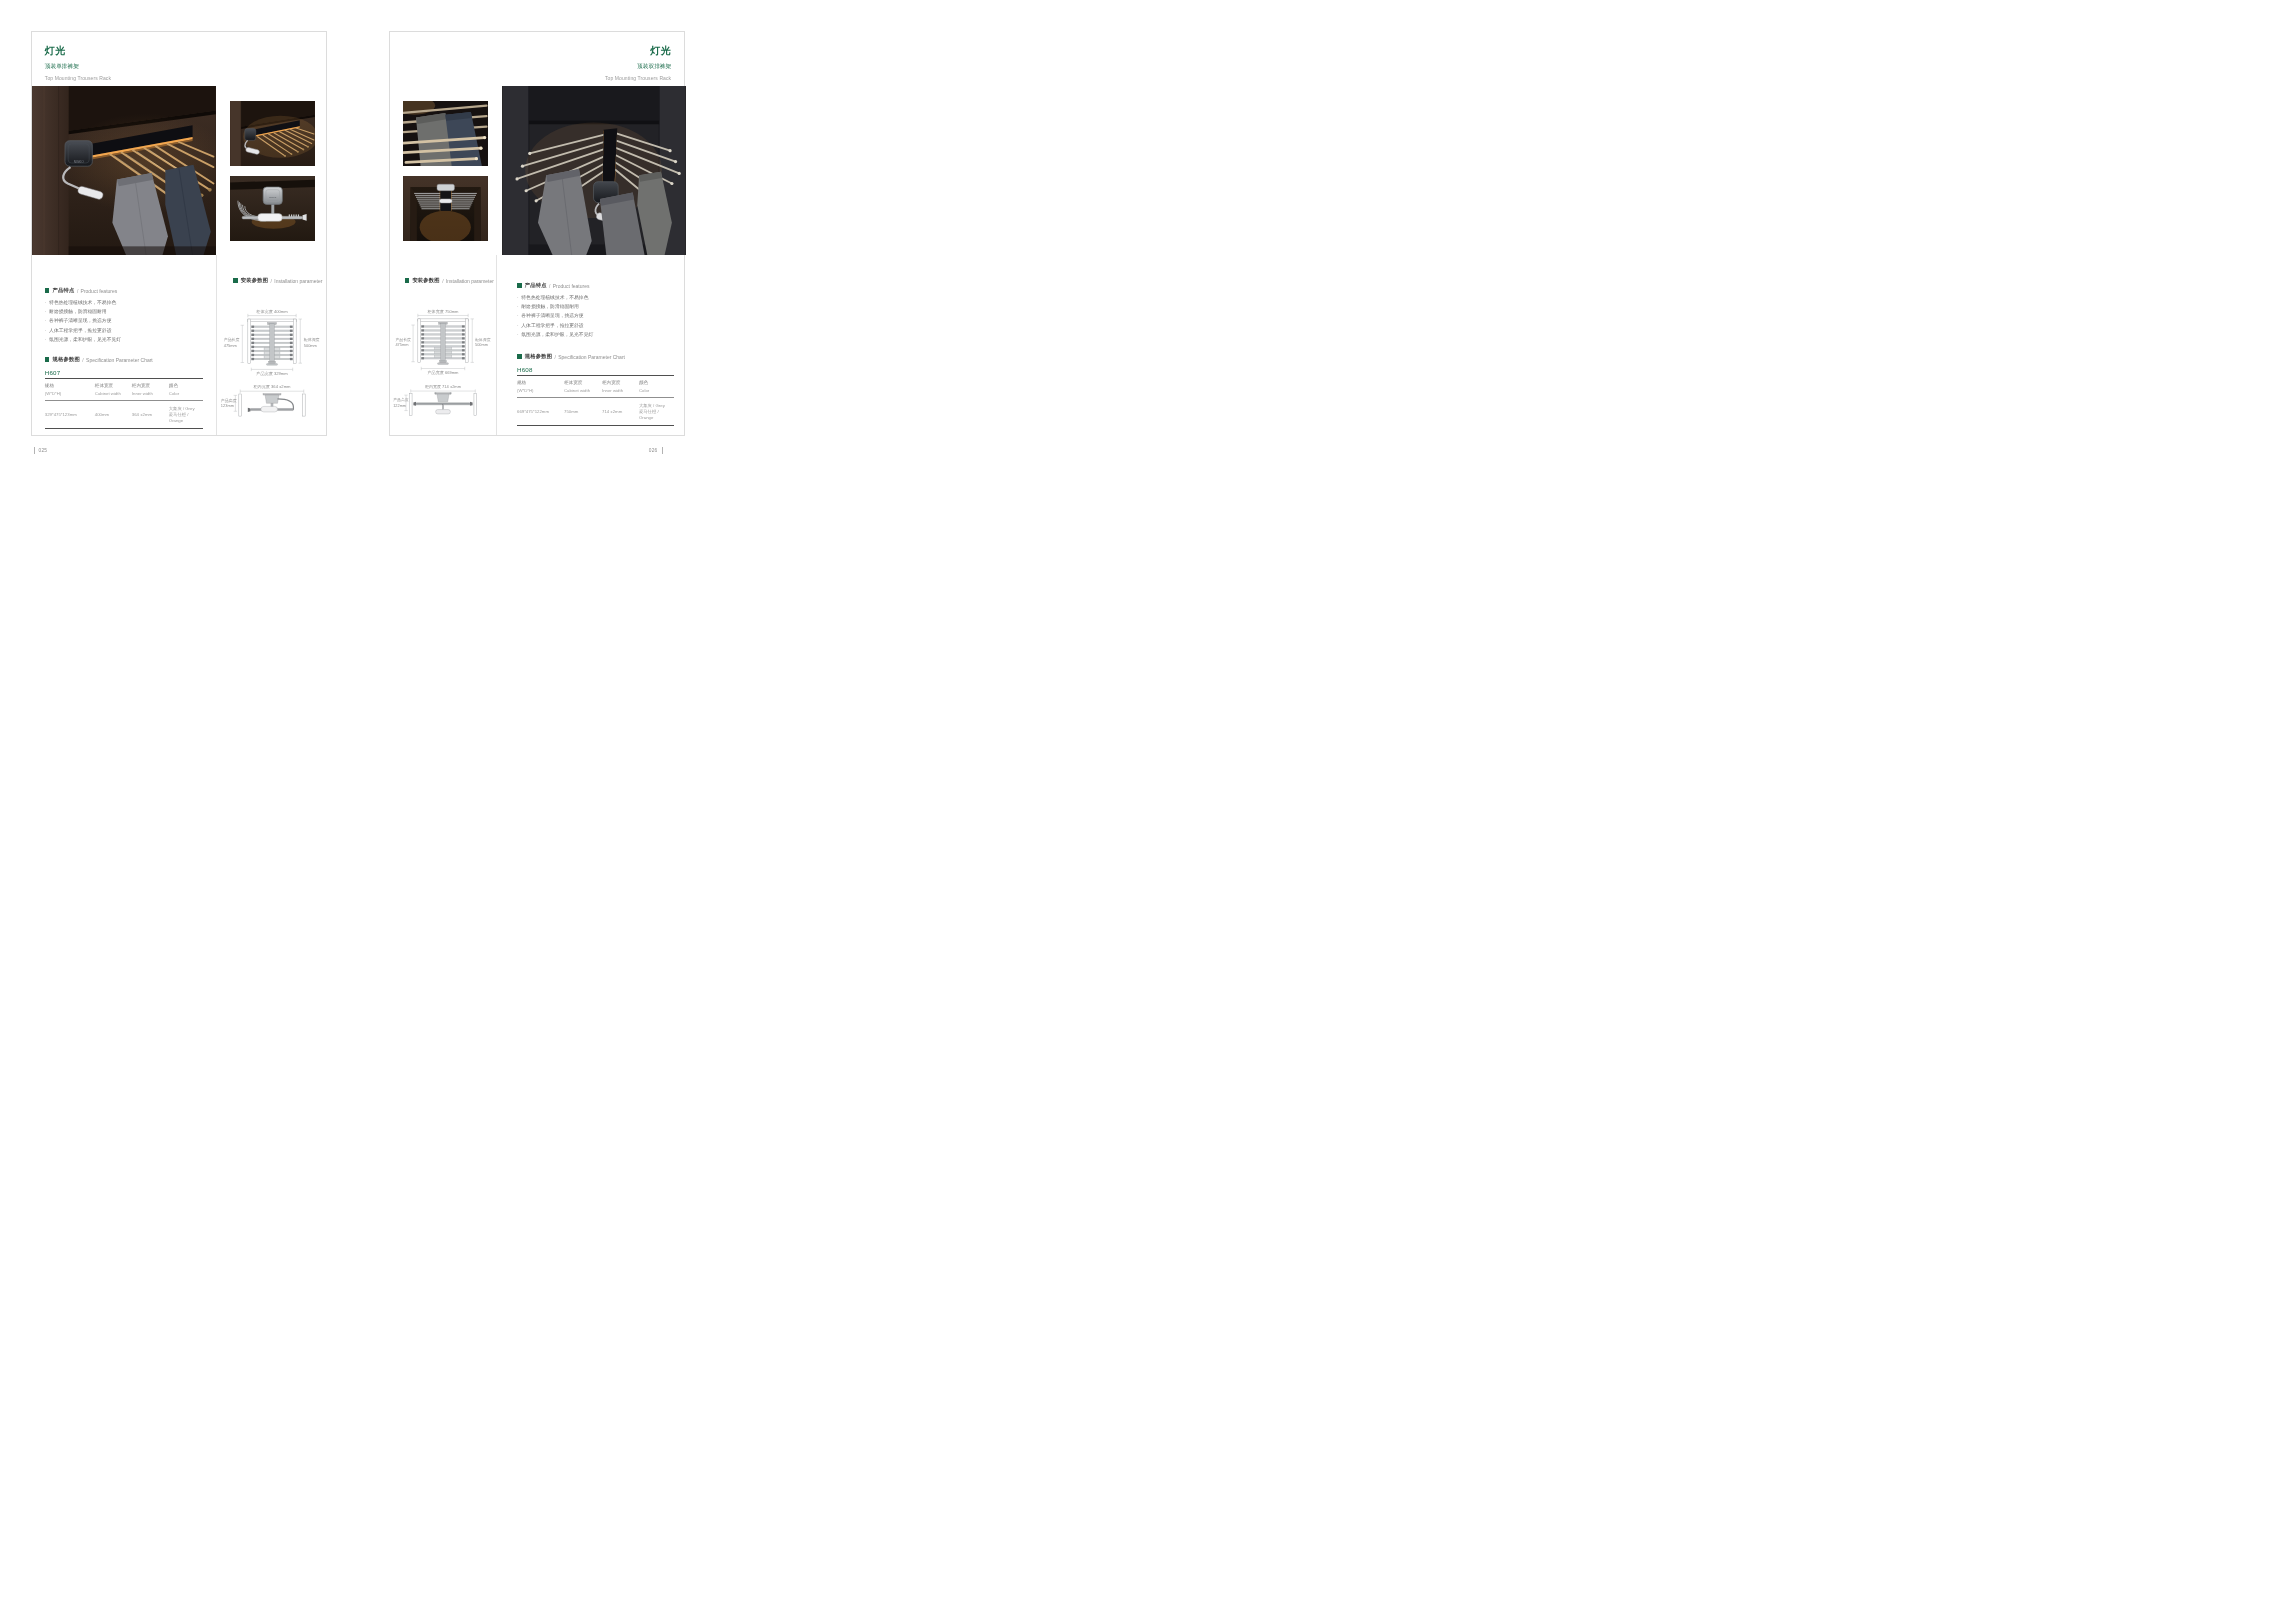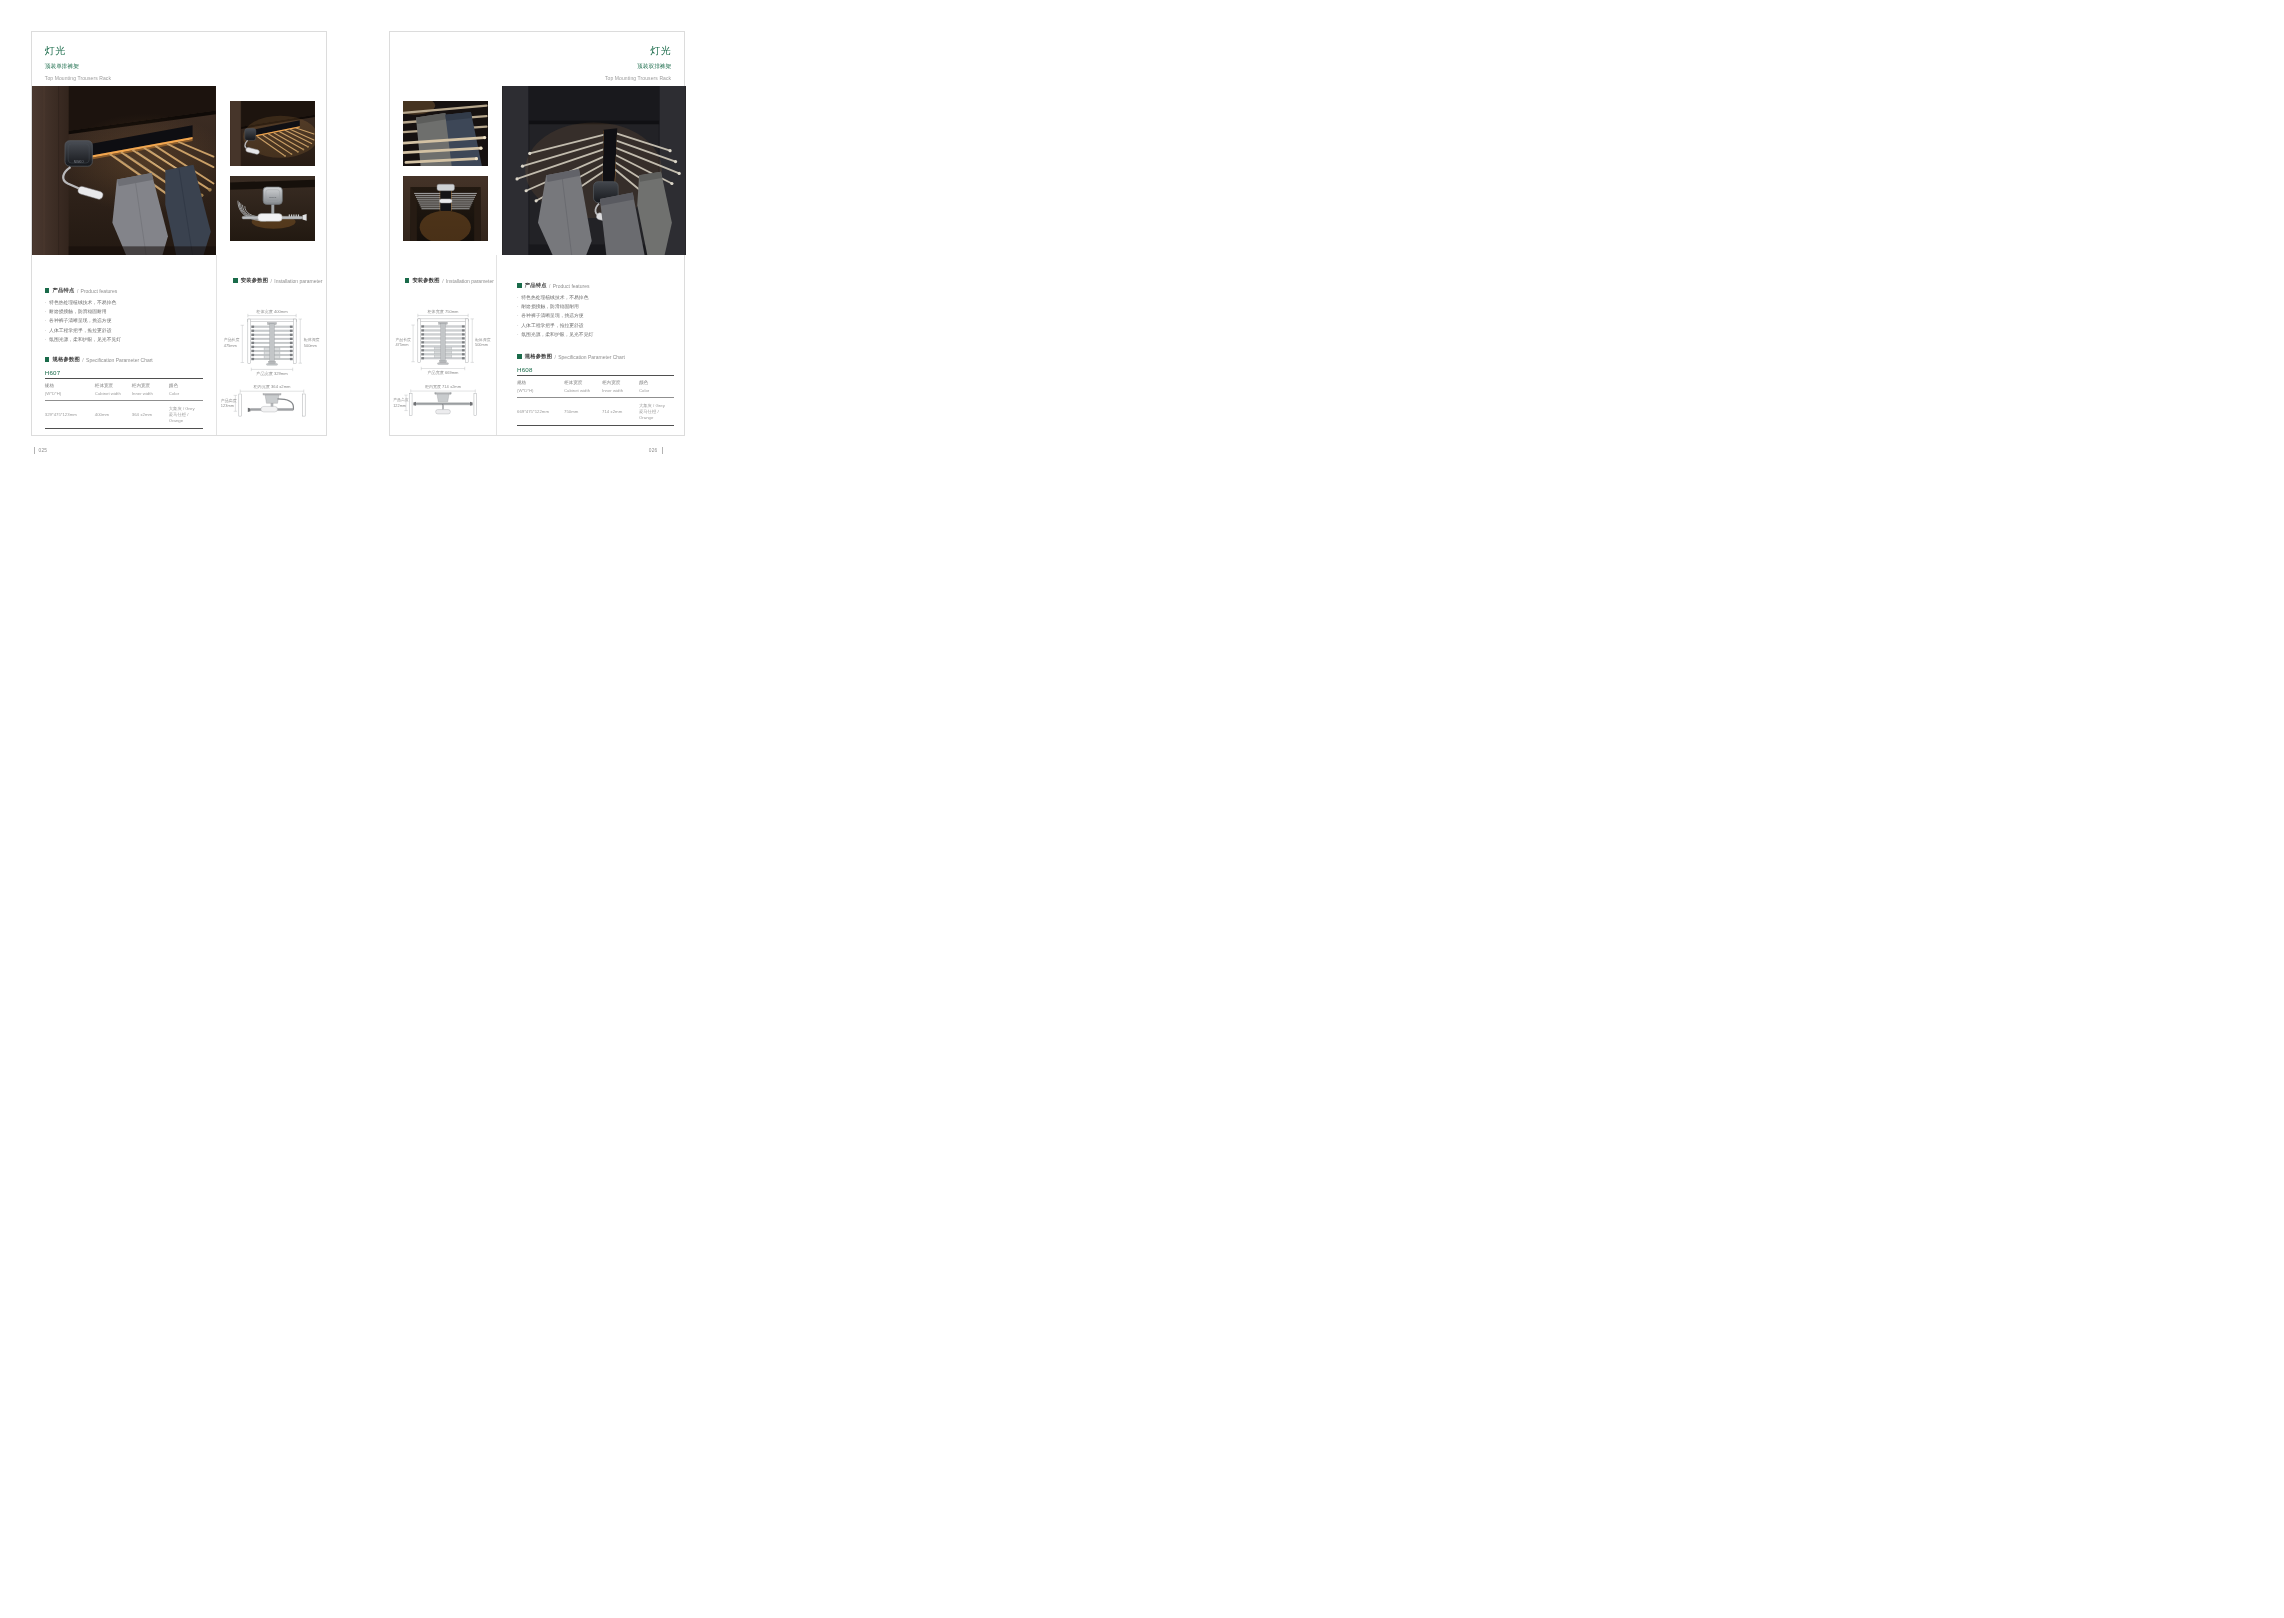--- a/index.html
+++ b/index.html
@@ -6,21 +6,21 @@
   * { margin:0; padding:0; box-sizing:border-box; }
   body { background:#ffffff; font-family:"Liberation Sans","DejaVu Sans",sans-serif; }
   .page { position:relative; width:705px; height:460px; background:#fff; overflow:hidden; }
   .card { position:absolute; top:31px; width:296px; height:405px; background:#fff; border:0.5px solid #dcdcdc; }
   #card-left { left:31px; }
   #card-right { left:389px; width:296px; }
 
   .card-header { position:absolute; top:12px; }
   .card-header.hl { left:12.8px; }
   .card-header.hr { right:12.8px; text-align:right; }
-  .title { font-size:10px; font-weight:400; color:var(--green); letter-spacing:0.5px; }
+  .title { font-size:10px; font-weight:700; color:var(--green); letter-spacing:0.5px; }
   .subtitle { font-size:5.7px; color:var(--green); margin-top:5px; font-weight:500; }
   .subtitle-en { font-size:5px; color:#9b9b9b; margin-top:4.1px; letter-spacing:0.1px; }
 
   .photo { position:absolute; overflow:hidden; background:#241a14; }
   .photo svg { display:block; width:100%; height:100%; }
 
   .vdivider { position:absolute; width:0.5px; background:#e3e3e3; top:223px; bottom:0; }
 
   .sec-heading { display:flex; align-items:center; white-space:nowrap; }
   .sq { width:4.6px; height:4.6px; background:var(--green); margin-right:3.2px; flex:none; }

